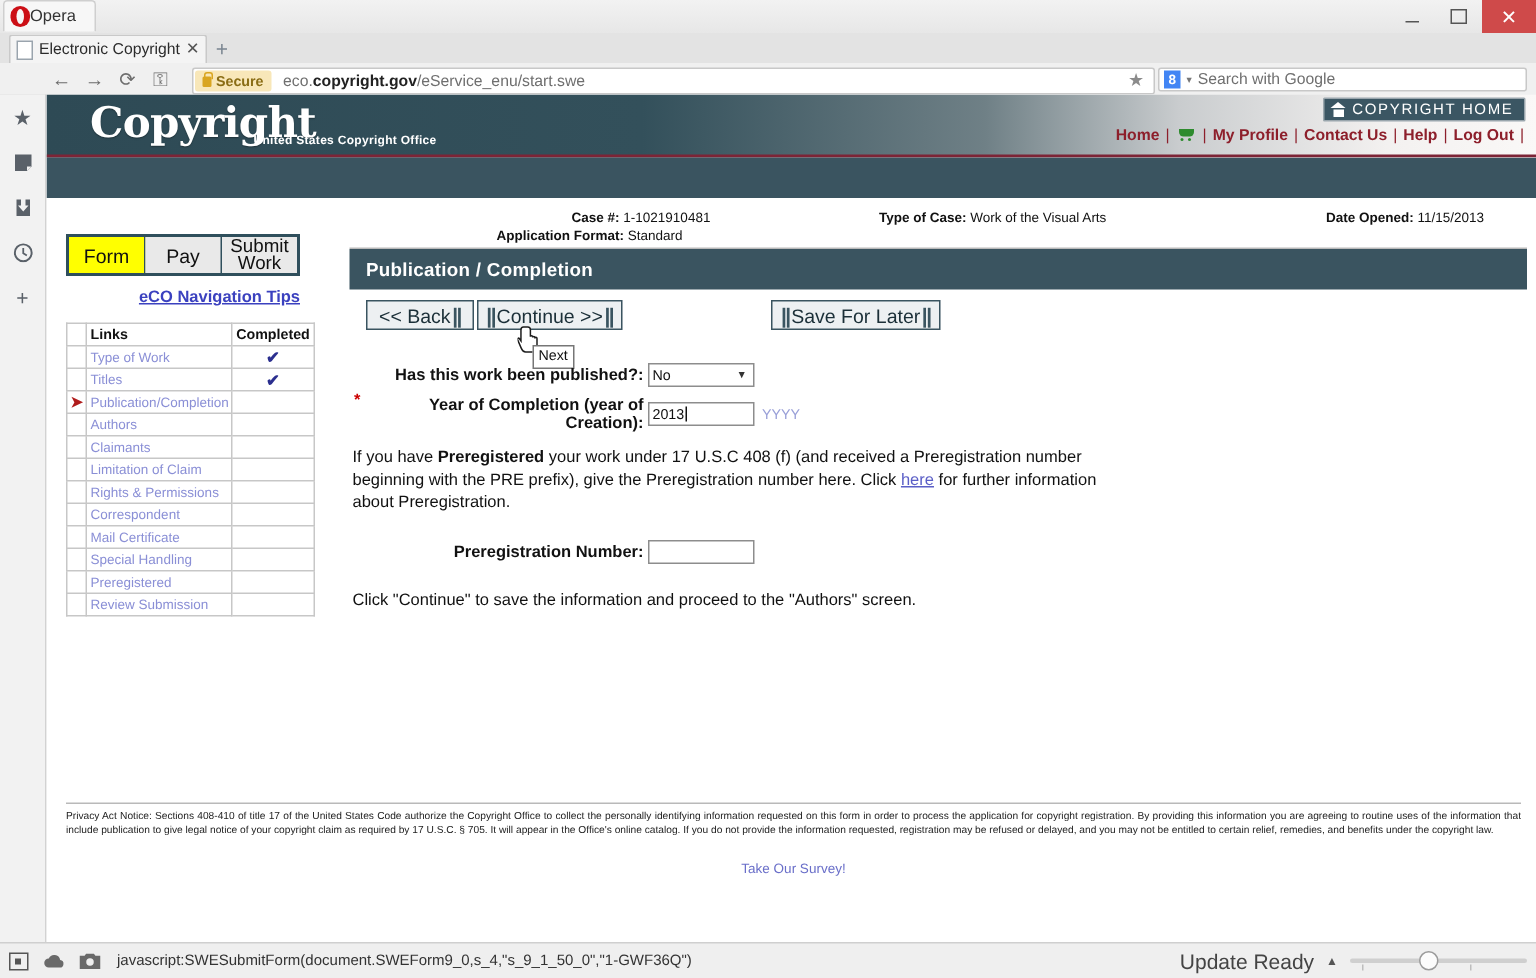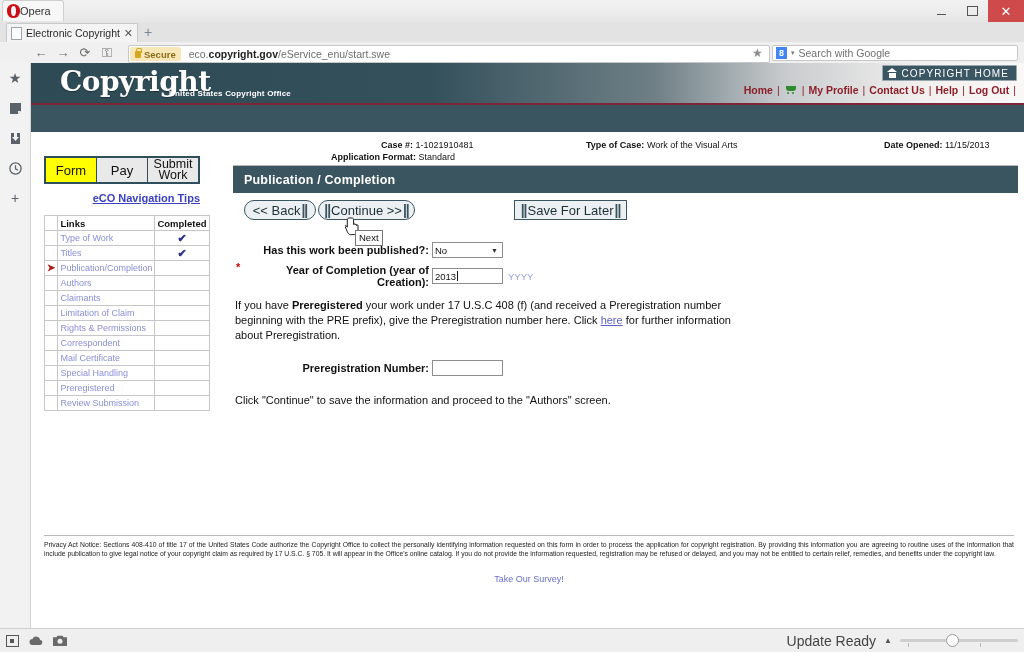--- a/index.html
+++ b/index.html
@@ -190,21 +190,21 @@
     font-size:12.5px;font-weight:bold;letter-spacing:.2px;
   }
   .btnrow{position:relative;height:34px;margin-top:7px;}
   .ecobtn{
     position:absolute;top:0;height:20px;
     border:1px solid #3a5460;background:#edf0f2;
     display:flex;align-items:center;justify-content:center;gap:1px;
     font-size:13px;color:#1b2f38;padding:0 2px;box-sizing:border-box;
     font-family:"Liberation Sans",sans-serif;
   }
-  .ecobtn.round{border-radius:10px;}
+  .ecobtn.round{border-radius:0;}
   .bars{letter-spacing:-1px;color:#3a5460;font-size:14px;font-weight:bold;}
   .tooltip{
     position:absolute;left:122px;top:30px;background:#fff;border:1px solid #767676;
     font-size:9.5px;color:#111;padding:0 3px;height:14px;line-height:14px;
   }
   .cursor{position:absolute;left:112px;top:17px;width:16px;height:20px;}
 
   .formarea{position:relative;padding-left:0;}
   .frow{position:relative;display:flex;align-items:center;height:22px;}
   .flabel{font-size:11px;font-weight:bold;color:#111;text-align:right;}
@@ -540,20 +540,21 @@
       <svg width="15" height="10" viewBox="0 0 15 10">
           <path d="M3.5 9 a3 3 0 0 1 0-6 a4 4 0 0 1 7.6 1 a2.5 2.5 0 0 1 -.6 5 Z" fill="#6a6a6a"></path>
         </svg>
     </div>
     <div class="sb-icon">
       <svg width="14" height="11" viewBox="0 0 14 11">
           <path d="M0 2.2 h3.4 l1-1.4 h5.2 l1 1.4 H14 V11 H0 Z" fill="#6a6a6a"></path>
           <circle cx="7" cy="6.3" r="2.5" fill="#efefef"></circle>
         </svg>
     </div>
+    <div class="sb-url">javascript:SWESubmitForm(document.SWEForm9_0,s_4,"s_9_1_50_0","1-GWF36Q")</div>
 
     <div class="sb-right">
       <span class="upd">Update Ready</span>
       <span class="uparrow">▲</span>
       <span class="zoomslider">
         <span class="ztrack"></span>
         <span class="ztick" style="left:8px;"></span>
         <span class="ztick" style="left:80px;"></span>
         <span class="zknob"></span>
       </span>

